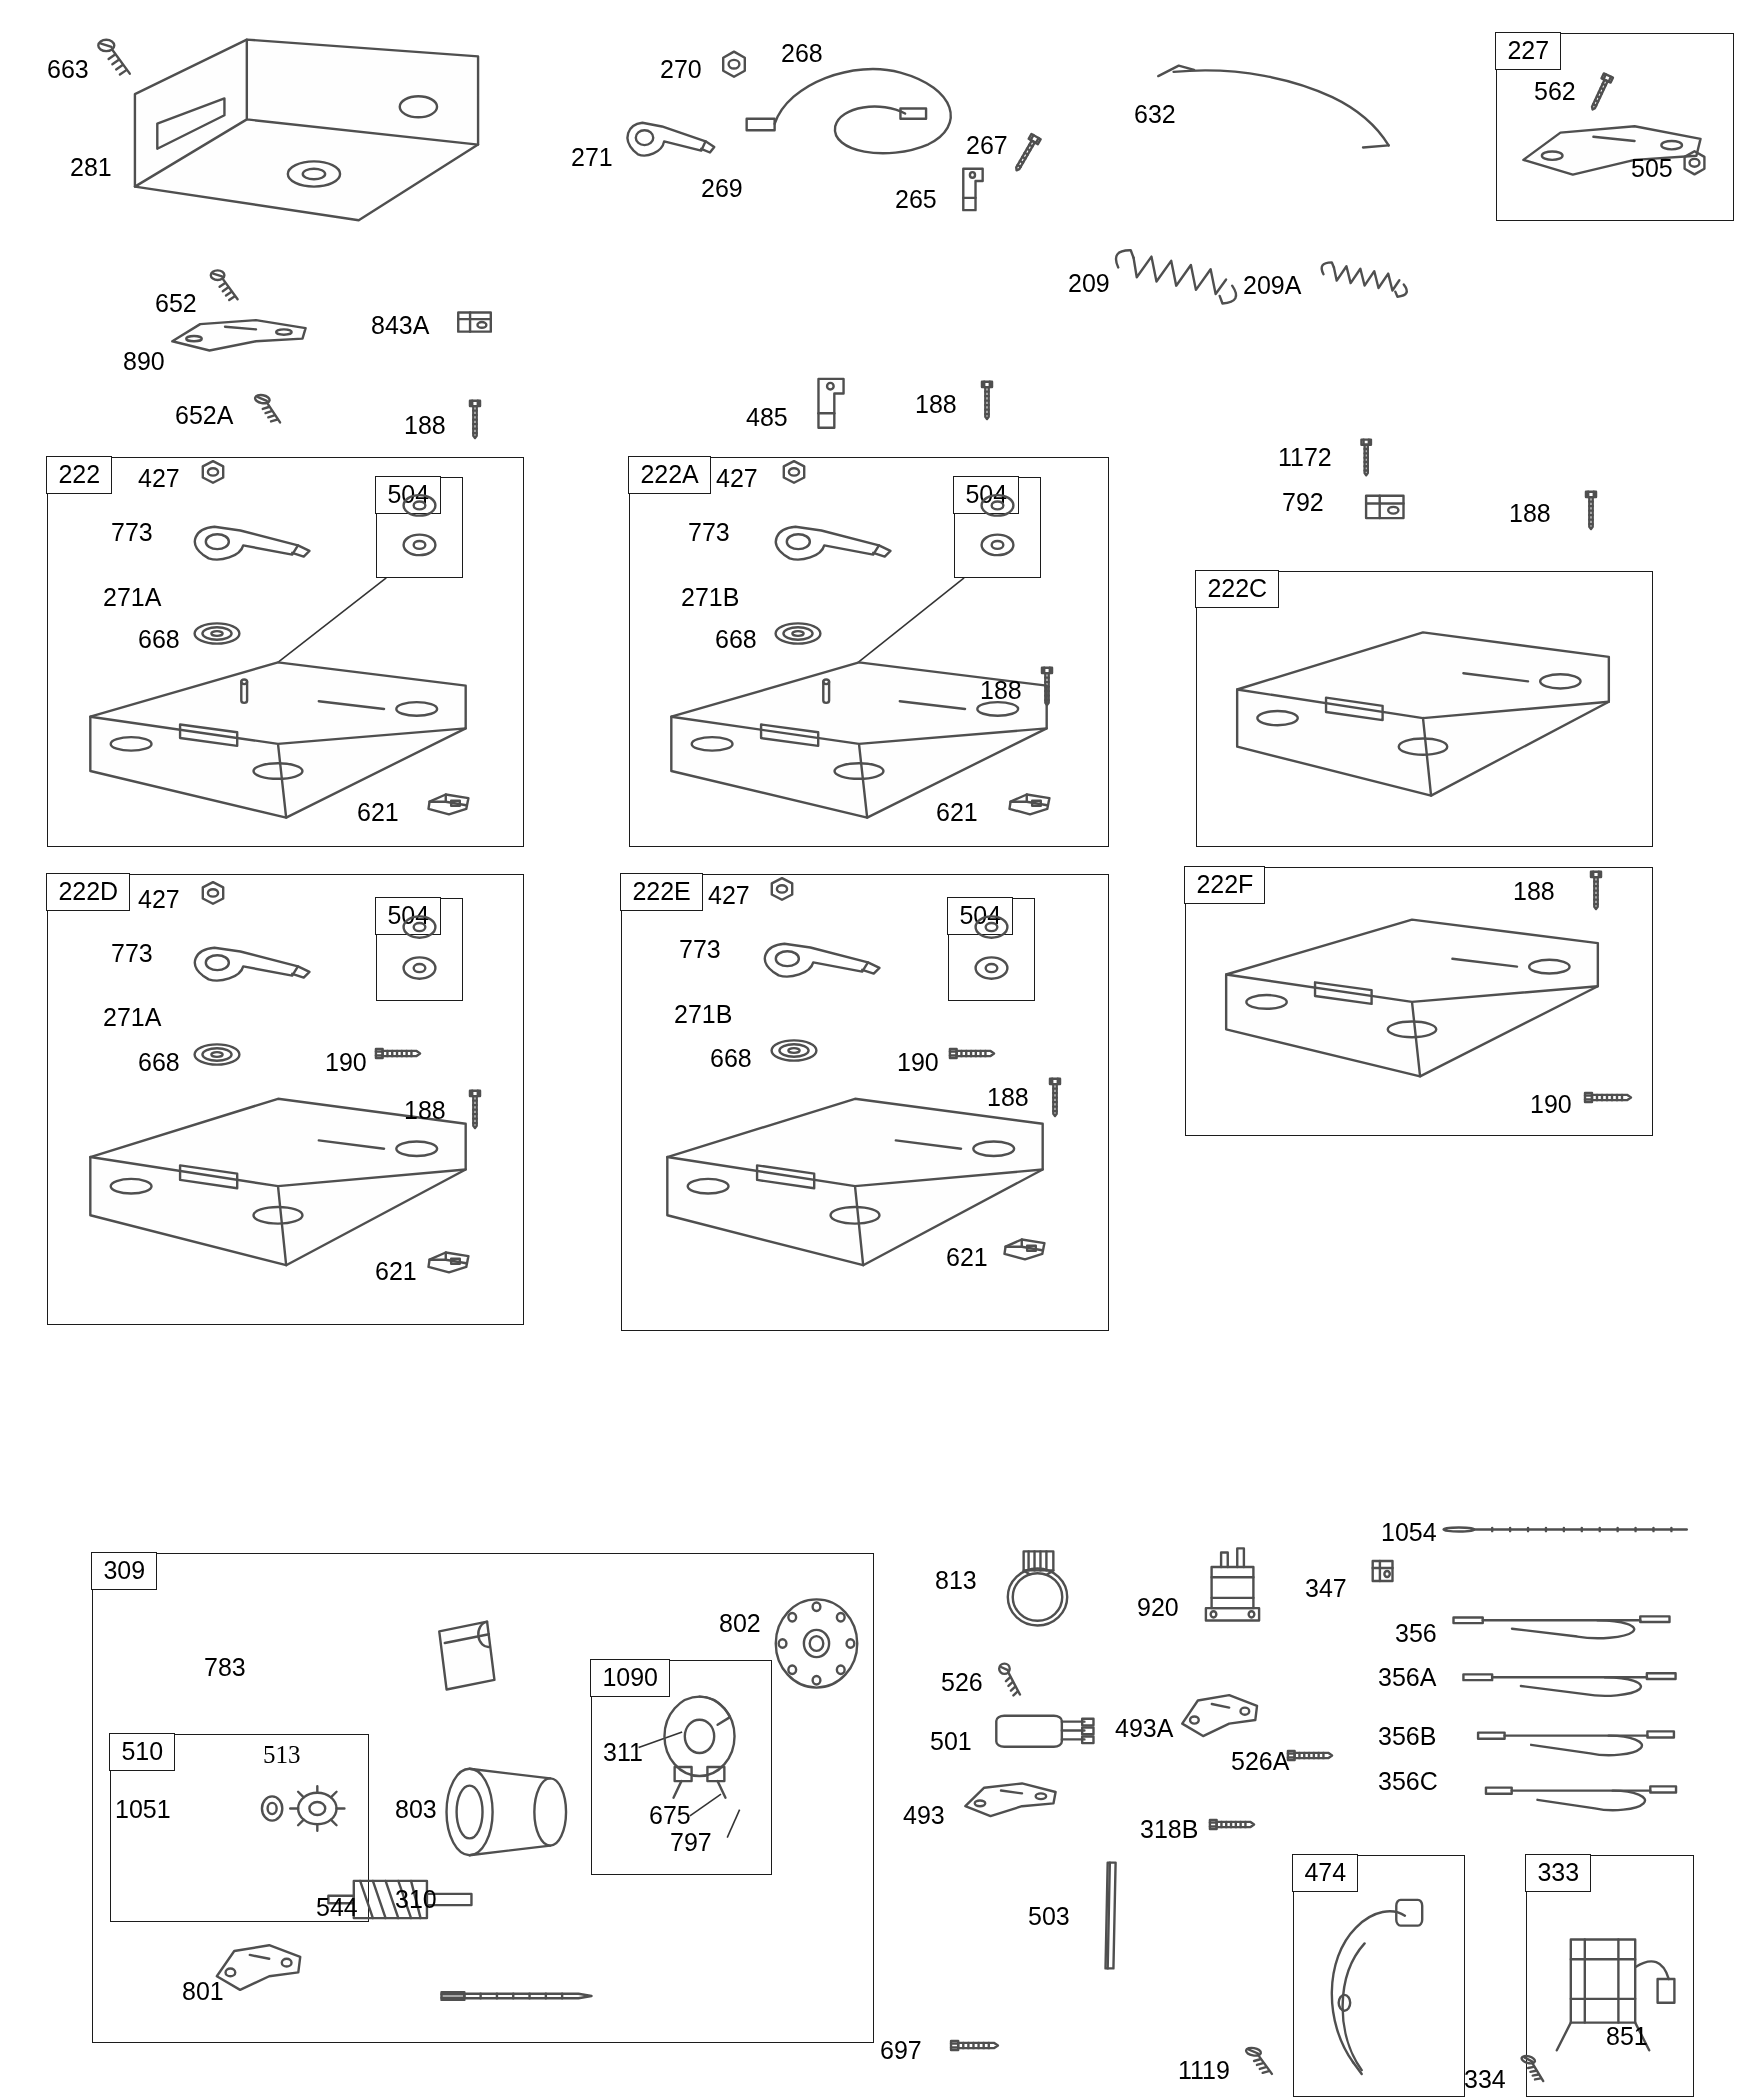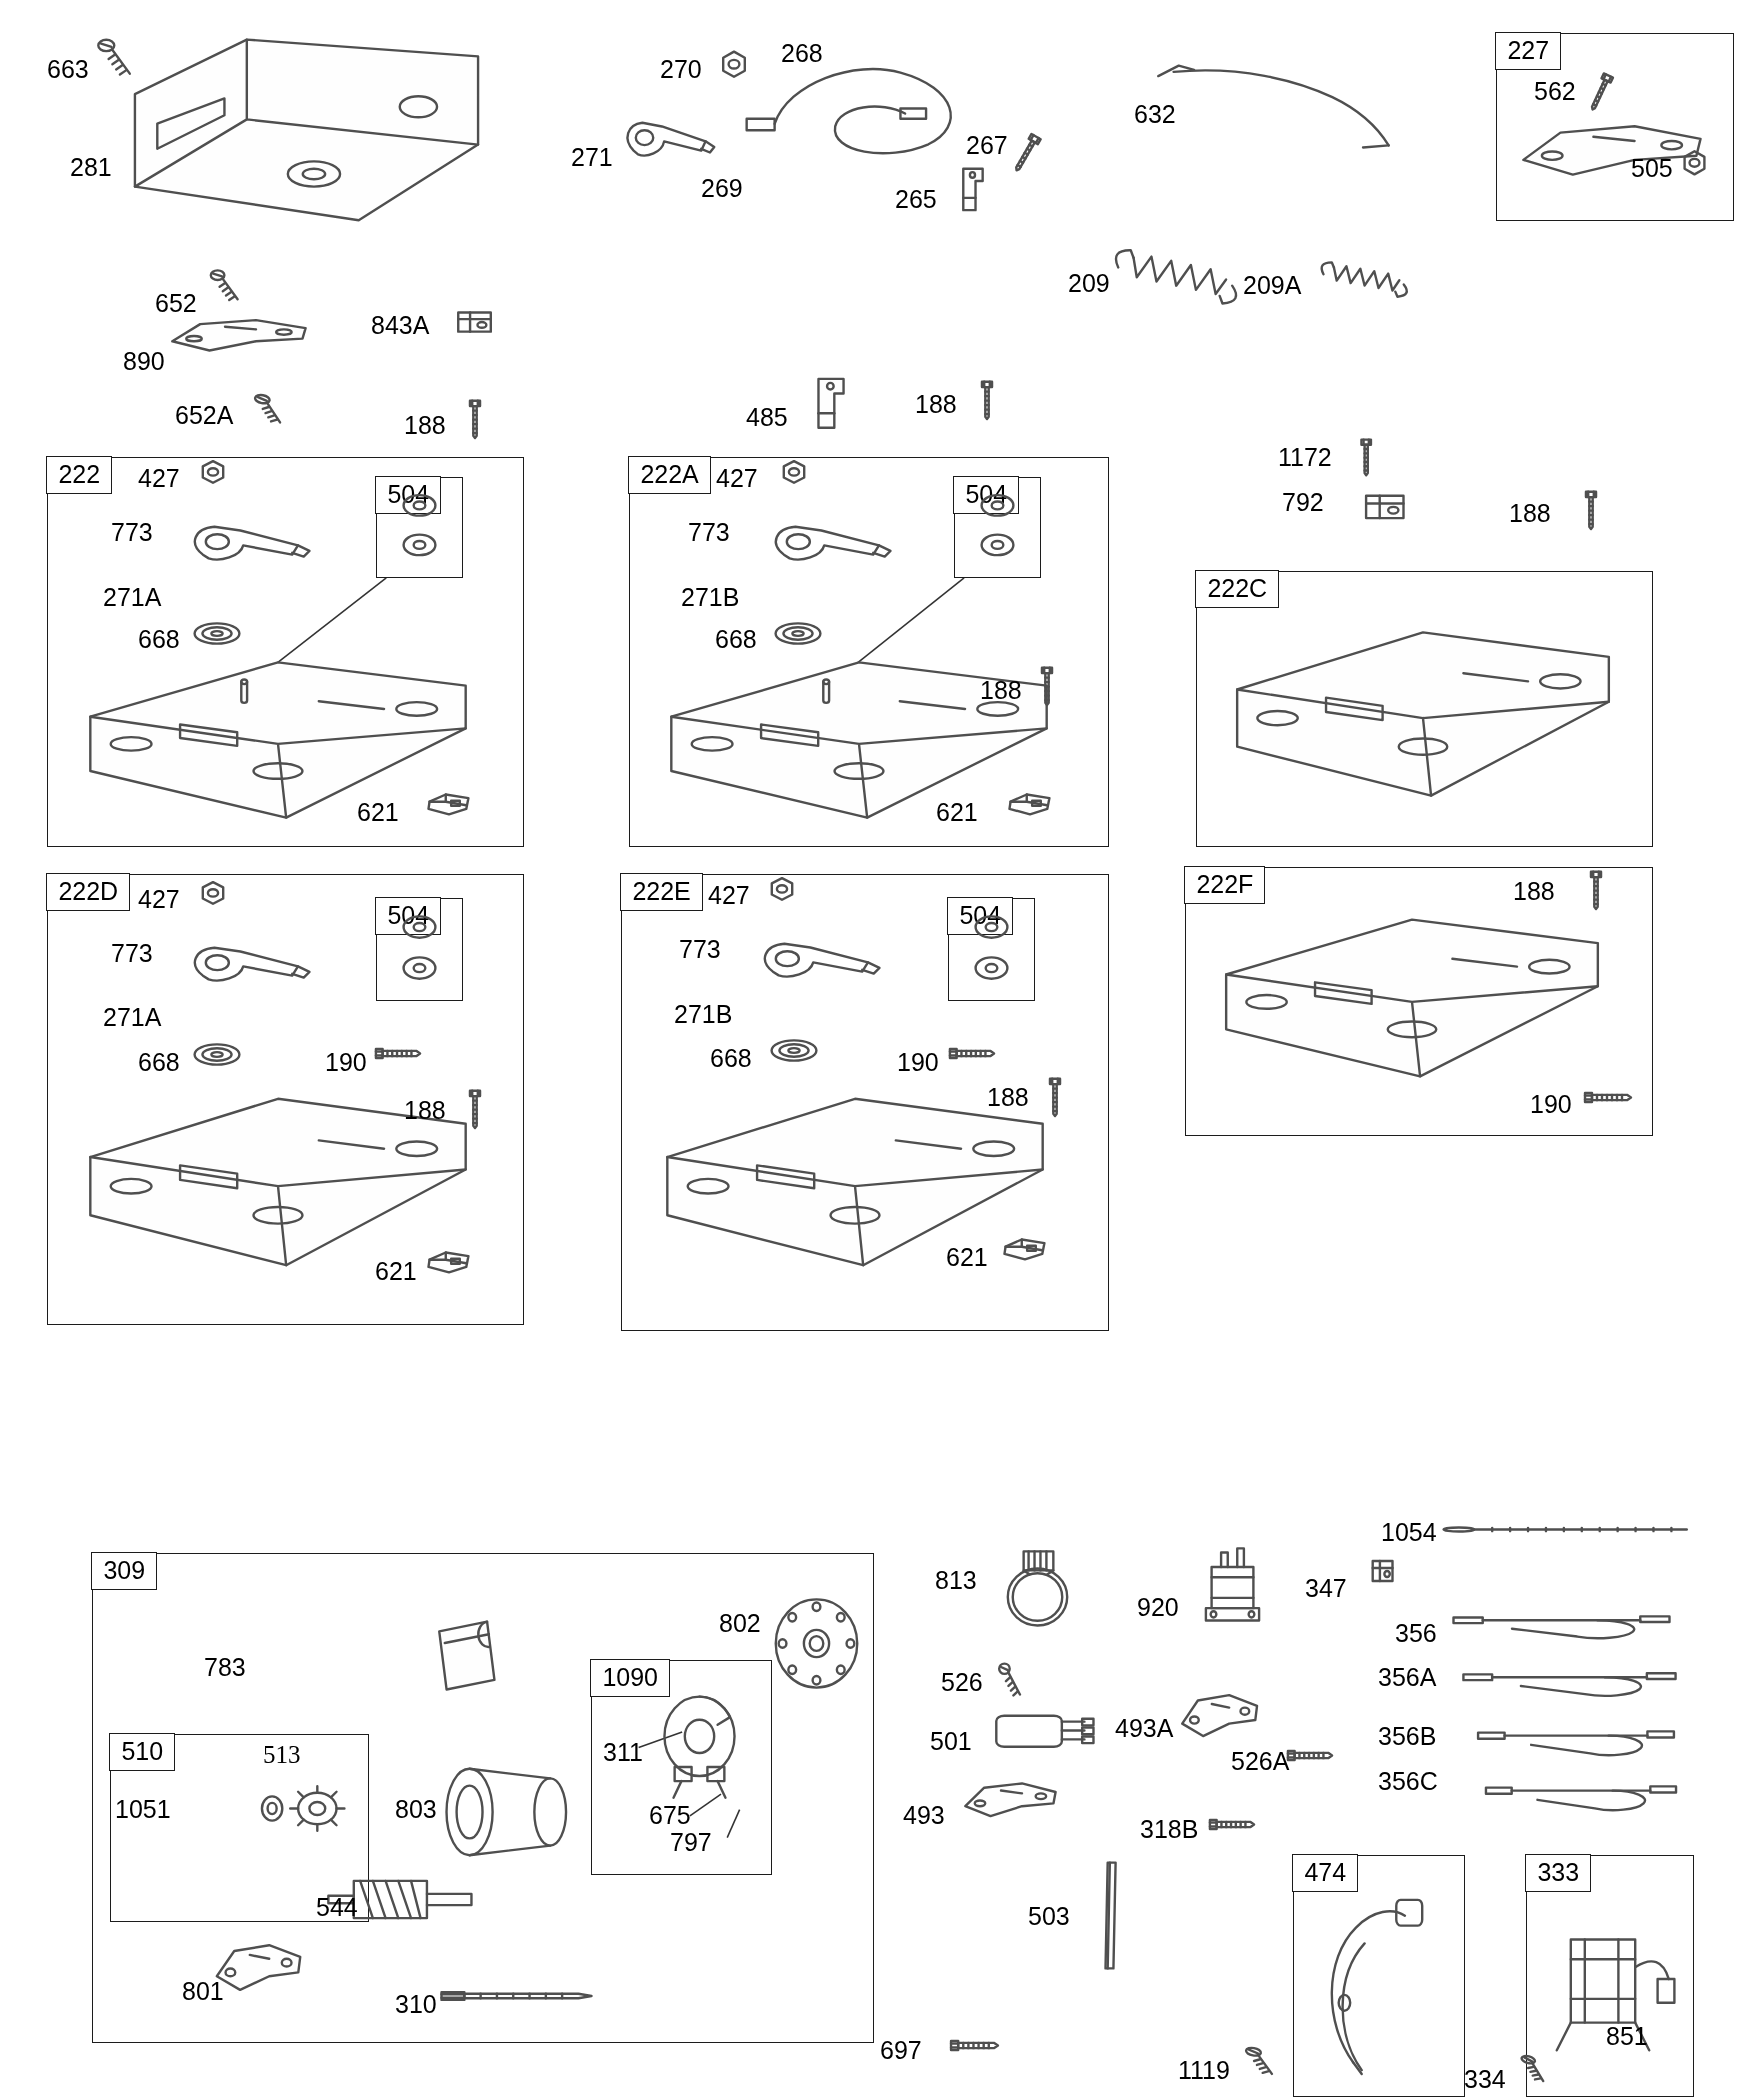--- a/index.html
+++ b/index.html
@@ -1013,21 +1013,21 @@
     <div class="callout" style="left: 719px; top: 1610px;">802</div>
     <div class="callout" style="left: 603px; top: 1739px;">311</div>
     <div class="callout" style="left: 649px; top: 1802px;">675</div>
     <div class="callout" style="left: 670px; top: 1829px;">797</div>
     <div class="callout" style="left: 204px; top: 1654px;">783</div>
     <div class="callout" style="left: 263px; top: 1742px; font-family: Liberation Serif, serif;">513</div>
     <div class="callout" style="left: 115px; top: 1796px;">1051</div>
     <div class="callout" style="left: 395px; top: 1796px;">803</div>
     <div class="callout" style="left: 292px; top: 1894px; margin-left: 24px;">544</div>
     <div class="callout" style="left: 182px; top: 1978px;">801</div>
-    <div class="callout" style="left: 395px; top: 1991px;">310</div>
+    <div class="callout" style="left: 395px; top: 1886px;">310</div>
     <div class="callout" style="left: 935px; top: 1567px;">813</div>
     <div class="callout" style="left: 1137px; top: 1594px;">920</div>
     <div class="callout" style="left: 1305px; top: 1575px;">347</div>
     <div class="callout" style="left: 1381px; top: 1519px;">1054</div>
     <div class="callout" style="left: 1395px; top: 1620px;">356</div>
     <div class="callout" style="left: 1378px; top: 1664px;">356A</div>
     <div class="callout" style="left: 1378px; top: 1723px;">356B</div>
     <div class="callout" style="left: 1378px; top: 1768px;">356C</div>
     <div class="callout" style="left: 941px; top: 1669px;">526</div>
     <div class="callout" style="left: 930px; top: 1728px;">501</div>

